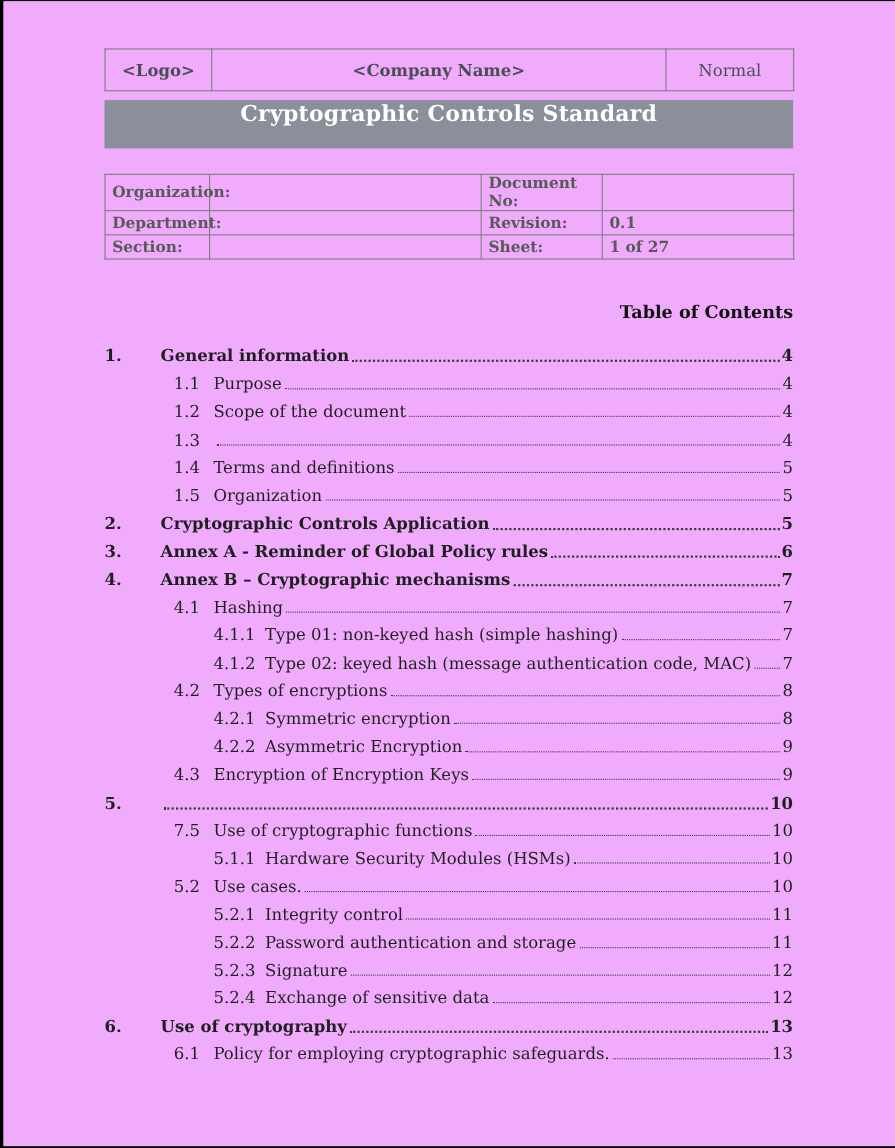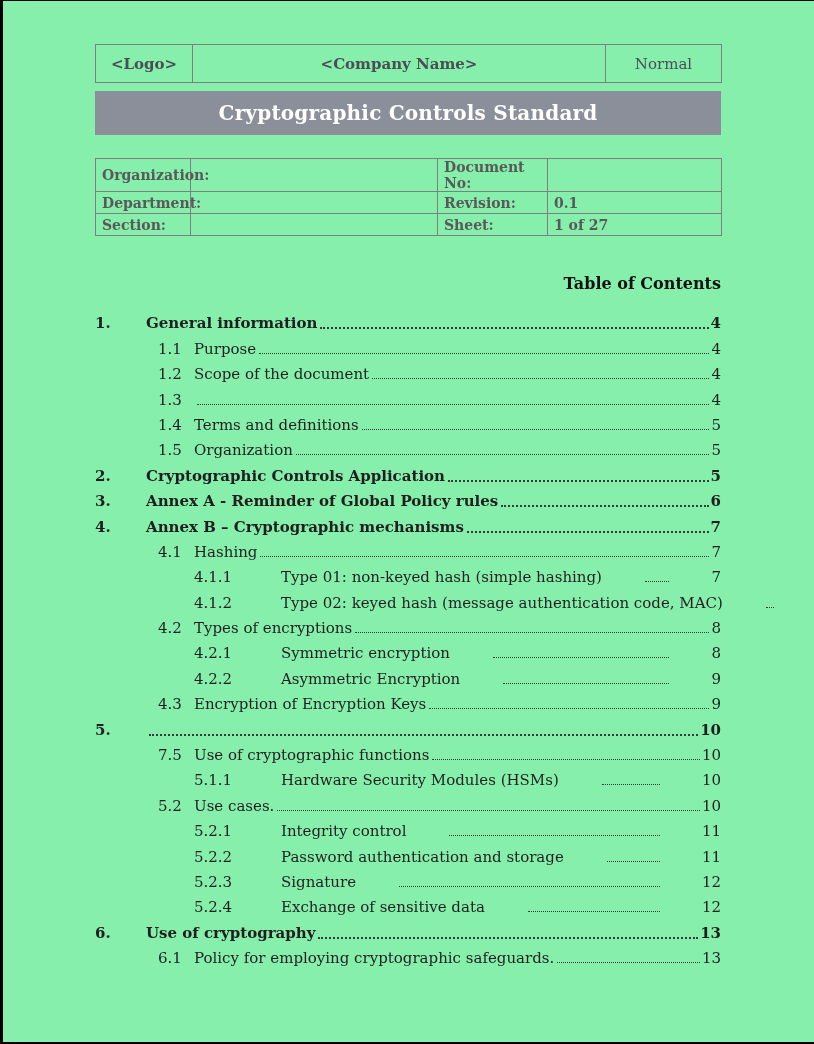--- a/index.html
+++ b/index.html
@@ -5,21 +5,21 @@
   * { margin: 0; padding: 0; box-sizing: border-box; }
   html, body { background: #ffffff; }
   body {
     font-family: "DejaVu Serif", "Liberation Serif", serif;
     width: 814px;
     height: 1044px;
   }
   .page {
     width: 814px;
     height: 1044px;
-    background: #86efac;
+    background: #f0abfc;
     border-top: 1px solid #000000;
     border-left: 3px solid #000000;
     border-bottom: 2px solid #000000;
     padding: 43px 0 0 92px;
     overflow: hidden;
   }
   .content { width: 626px; }
 
   
   table.header-table {
@@ -38,21 +38,21 @@
   td.logo-cell { width: 97px; font-weight: bold; }
   td.company-cell { width: 413px; font-weight: bold; }
   td.status-cell { width: 116px; color: #84848c; }
 
   
   .banner {
     margin-top: 8px;
     width: 626px;
     height: 44px;
     display: flex;
-    align-items: center;
+    align-items: flex-start;
     justify-content: center;
     color: #ffffff;
     font-size: 20px;
     font-weight: bold;
     letter-spacing: 0.2px;
   }
 
   
   table.meta-table {
     margin-top: 23px;
@@ -87,21 +87,21 @@
     display: flex;
     align-items: flex-end;
     height: 25.4px;
     font-size: 15px;
     color: #1f1f1f;
   }
   .toc-row .num { flex-shrink: 0; }
   .toc-row.lvl1 .num { width: 51px; }
   .toc-row.lvl2 { padding-left: 51px; }
   .toc-row.lvl2 .num { width: 48px; text-align: center; }
-  .toc-row.lvl3 { padding-left: 99px; gap: 40px; }
+  .toc-row.lvl3 { padding-left: 99px; }
   .toc-row.lvl3 .num { width: 47px; }
   .toc-row .title { flex-shrink: 0; white-space: nowrap; }
   .toc-row .leader {
     flex: 1;
     min-width: 8px;
     border-bottom: 1px dotted #3a3a3a;
     margin: 0 2px 4px 3px;
     align-self: flex-end;
   }
   .toc-row .page-num { flex-shrink: 0; text-align: right; }

